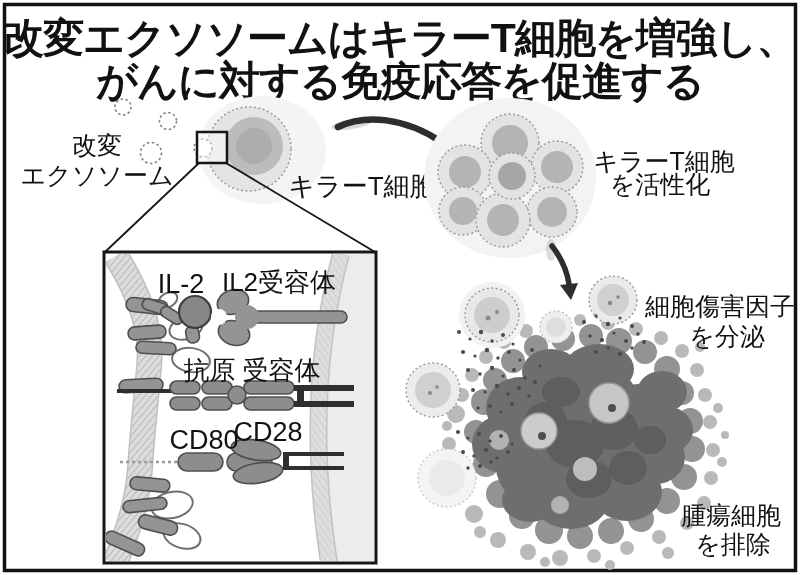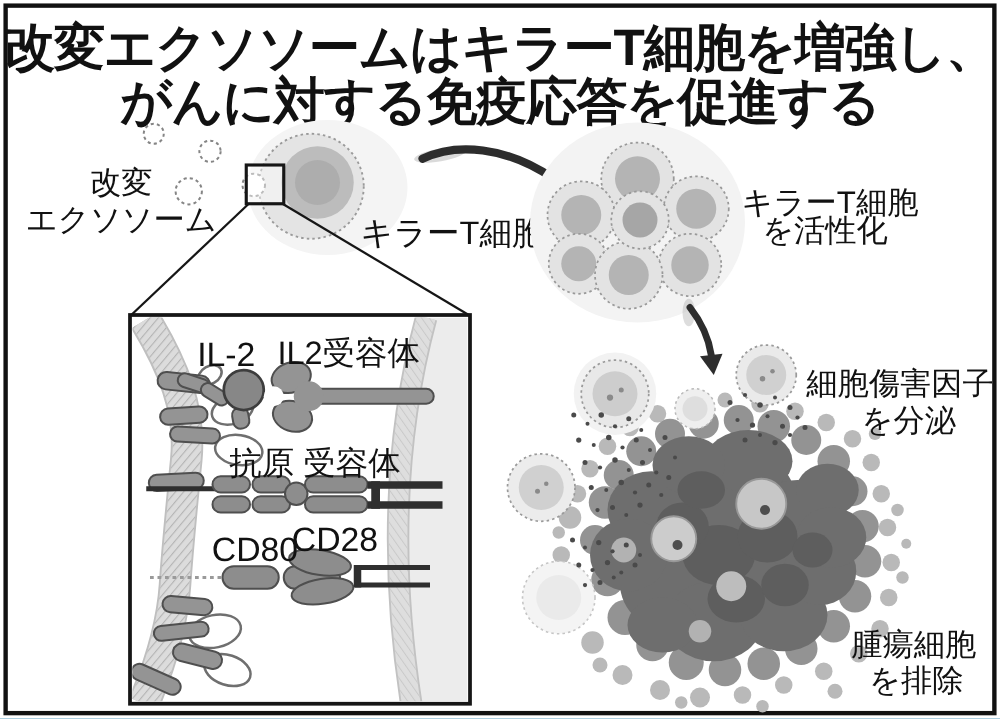--- a/index.html
+++ b/index.html
@@ -1,16 +1,16 @@
 <!DOCTYPE html>
 <html><head>
 <meta charset="utf-8">
 <style>
   html,body{margin:0;padding:0;background:#ffffff;}
-  #page{position:relative;width:800px;height:575px;background:#0369a1;overflow:hidden;
+  #page{position:relative;width:800px;height:575px;background:#22c55e;overflow:hidden;
         font-family:"Liberation Sans","DejaVu Sans",sans-serif;}
   svg{position:absolute;left:0;top:0;}
   text{fill:#111;}
   .title{font-size:41px;font-weight:bold;letter-spacing:-1px;}
   .lbl{font-size:25px;}
   .lbl26{font-size:26px;}
   .latin{font-size:27px;}
 </style>
 </head>
 <body>

